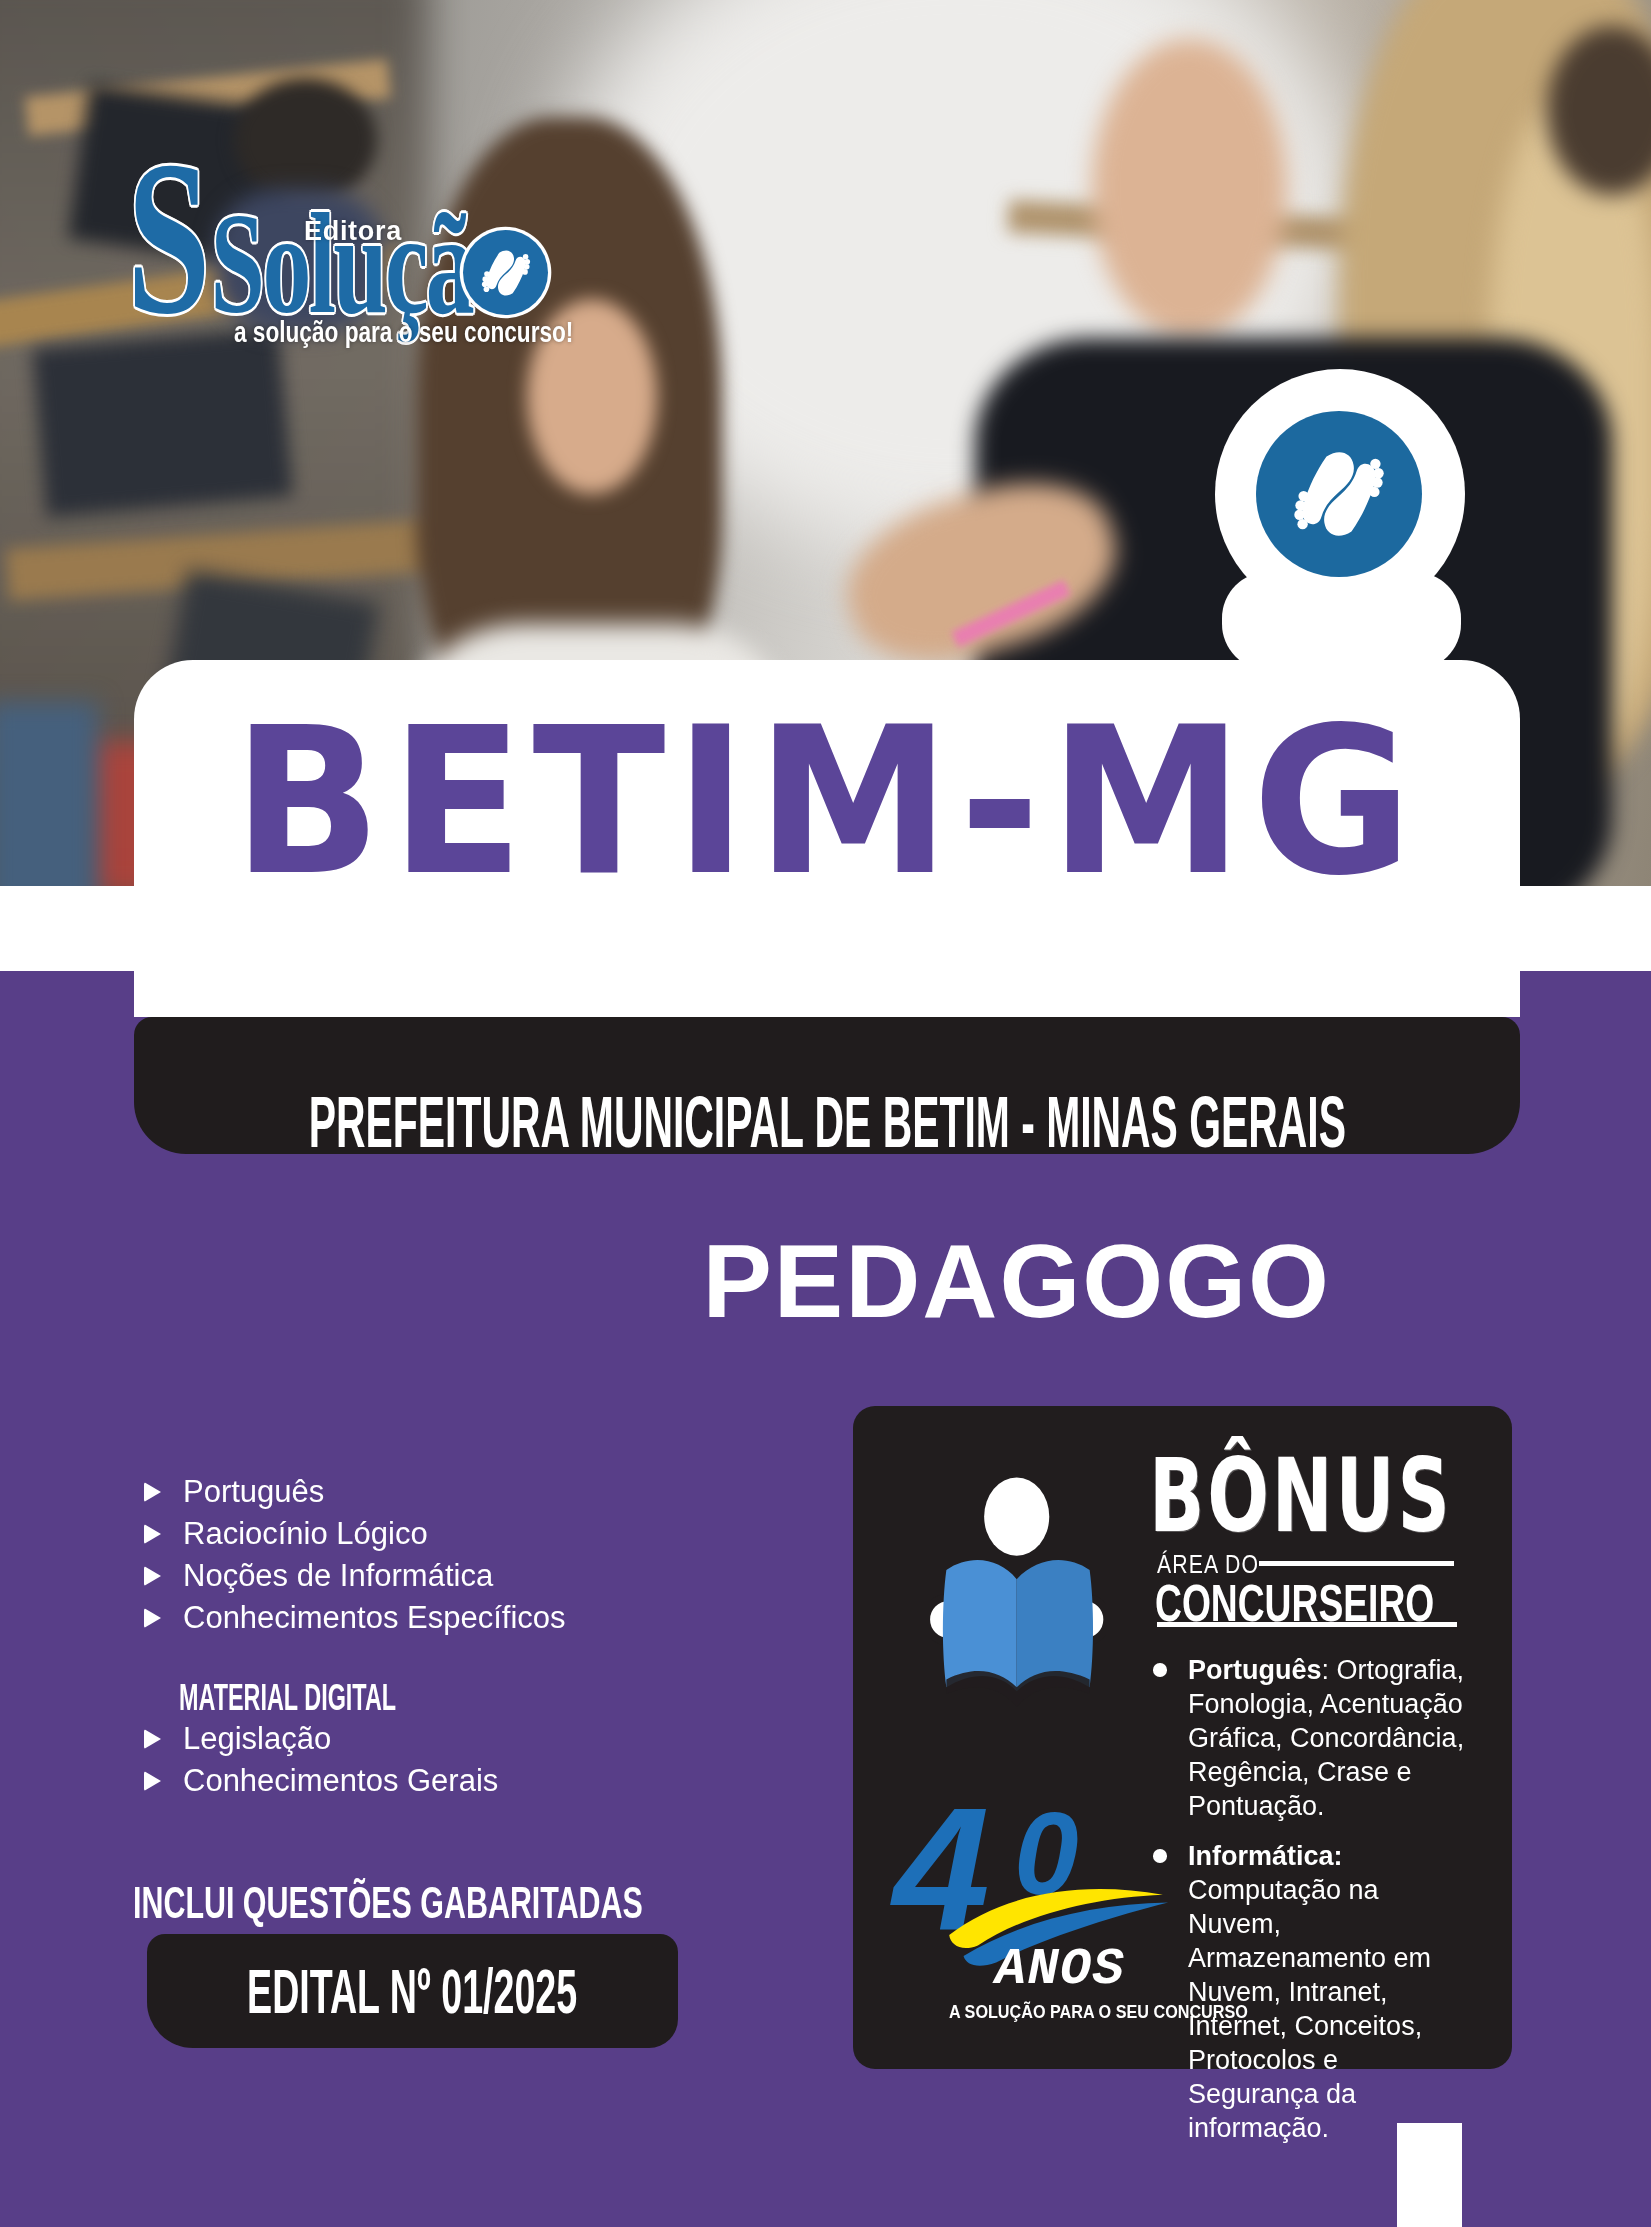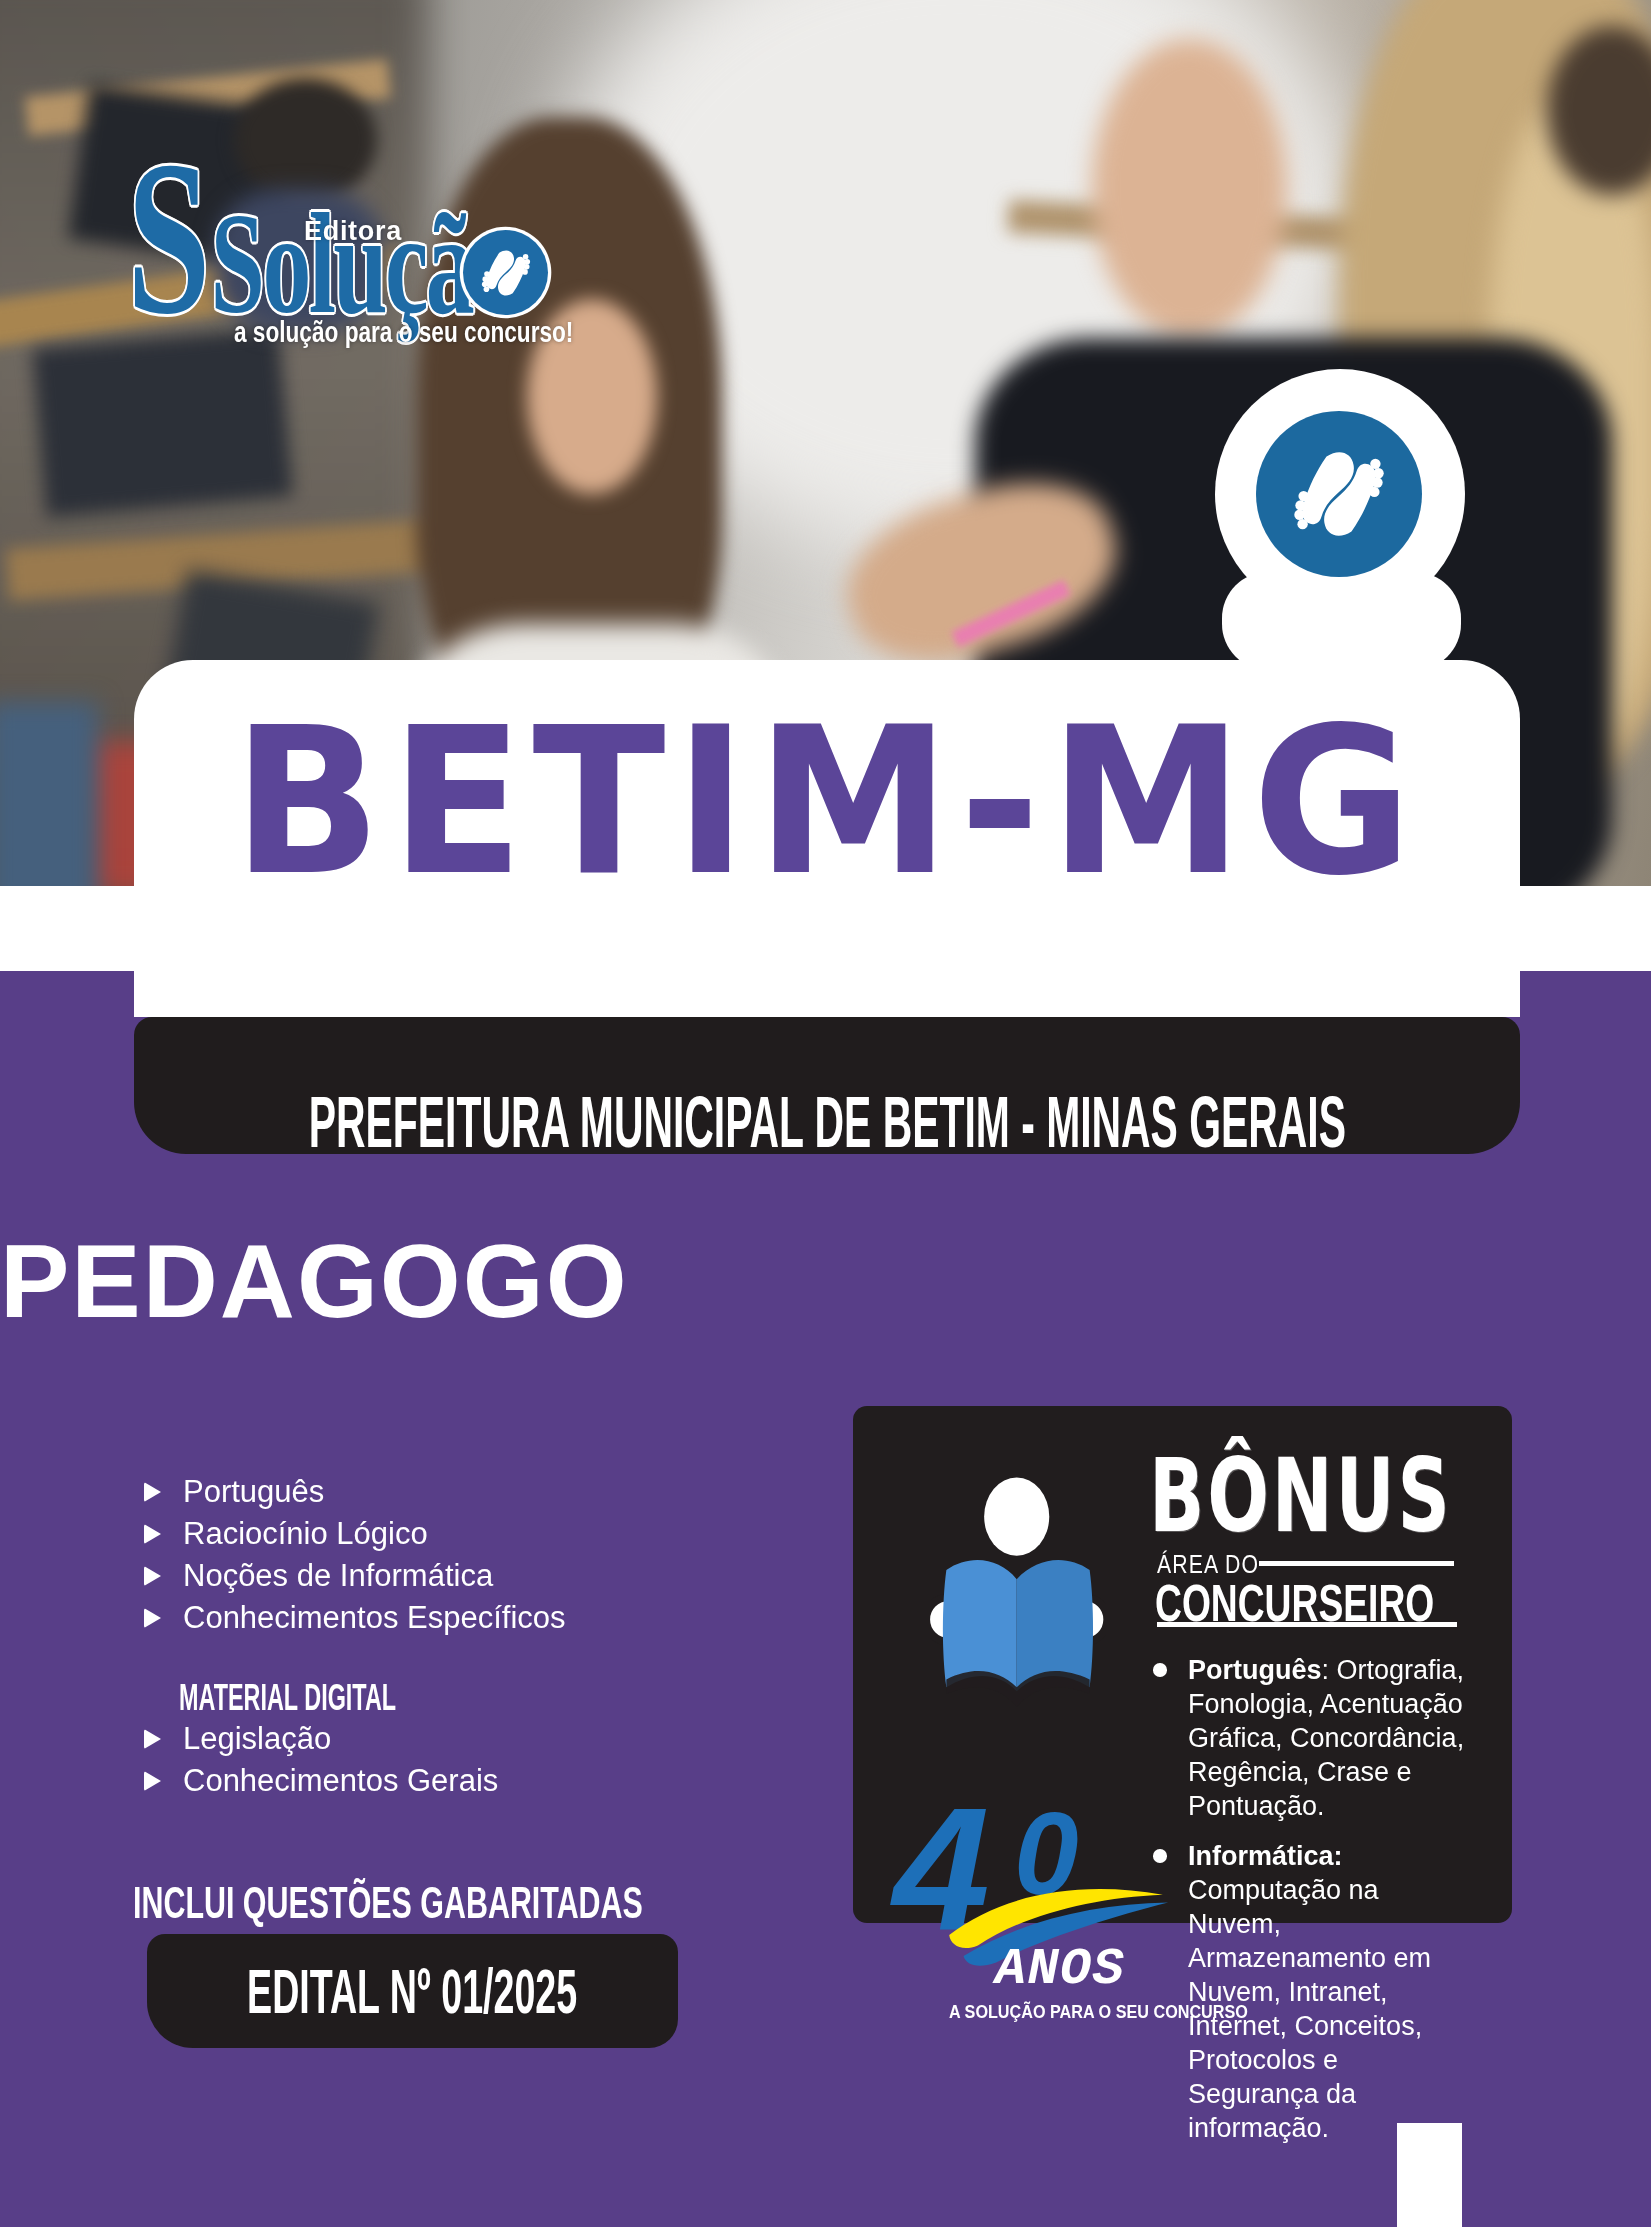--- a/index.html
+++ b/index.html
@@ -68,40 +68,40 @@
                 font-family:"DejaVu Sans", sans-serif; font-weight:700; font-size:195px; letter-spacing:9px;
                 color:#5b4598; transform:scaleY(1.04); transform-origin:center top; white-space:nowrap; }
 
   
   .sub-bar { position:absolute; left:134px; top:1017px; width:1386px; height:137px; background:#201c1d;
              border-radius:18px 18px 52px 52px; display:flex; align-items:flex-end; justify-content:center; overflow:hidden; }
   .sub-bar span { color:#fff; font-weight:700; font-size:56px; white-space:nowrap;
                   transform:scale(.73,1.3); transform-origin:center center; }
 
   
-  .role { position:absolute; left:0; top:1222px; width:1323px; text-align:left; color:#fff;
+  .role { position:absolute; left:8px; top:1222px; width:1323px; text-align:right; color:#fff;
           font-weight:700; font-size:104px; letter-spacing:2px; }
 
   
   .subjects { position:absolute; left:144px; top:1471px; }
   .subj-item { display:flex; align-items:center; height:42px; color:#fff; font-size:31px; }
   .tri { width:0; height:0; border-left:17px solid #fff; border-top:10.4px solid transparent; border-bottom:10.4px solid transparent;
          border-radius:2.6px; margin-right:22px; flex:0 0 auto; }
   .digital-label { position:absolute; left:179px; top:1677px; color:#fff; font-weight:700; font-size:32.5px;
                    transform:scale(.72,1.15); transform-origin:left top; white-space:nowrap; }
   .digital-list { position:absolute; left:144px; top:1718px; }
   .includes { position:absolute; left:133px; top:1878px; color:#fff; font-weight:700; font-size:39px;
               transform:scale(.78,1.15); transform-origin:left top; white-space:nowrap; }
   .edital-box { position:absolute; left:135px; top:1934px; width:531px; height:114px; background:#201c1d;
                 border-radius:18px 18px 29px 46px; display:flex; align-items:center; justify-content:center;margin-left:12px; }
   .edital-box span { color:#fff; font-weight:700; font-size:57px; white-space:nowrap;
                      transform:scale(.66,1.12); }
 
   
-  .panel { position:absolute; left:853px; top:1406px; width:659px; height:517px; background:#211d1e; border-radius:14px; }
+  .panel { position:absolute; left:853px; top:1406px; width:659px; height:663px; background:#211d1e; border-radius:22px; }
   .panel .abs { position:absolute; }
   .reader-icon { left:77px; top:52px; width:176px; height:254px; }
   .bonus-title { left:296px; top:31px; color:#fff; font-family:"DejaVu Sans", sans-serif; font-weight:700; font-size:101px;
                  letter-spacing:3.9px; transform:scaleX(.72); transform-origin:left top; white-space:nowrap;
                  text-shadow:1.3px 1.3px 0 rgba(255,255,255,.25), -0.7px -0.7px 0 rgba(33,29,30,.6); }
   .area-label { left:304px; top:144px; color:#fff; font-size:25px; letter-spacing:1.3px;
                 transform:scaleX(.85); transform-origin:left top; white-space:nowrap; }
   .area-line  { left:406px; top:155px; width:195px; height:4.6px; background:#fff; }
   .area-title { left:302px; top:168px; color:#fff; font-weight:700; font-size:51px;
                 transform:scaleX(.73); transform-origin:left top; white-space:nowrap; }

